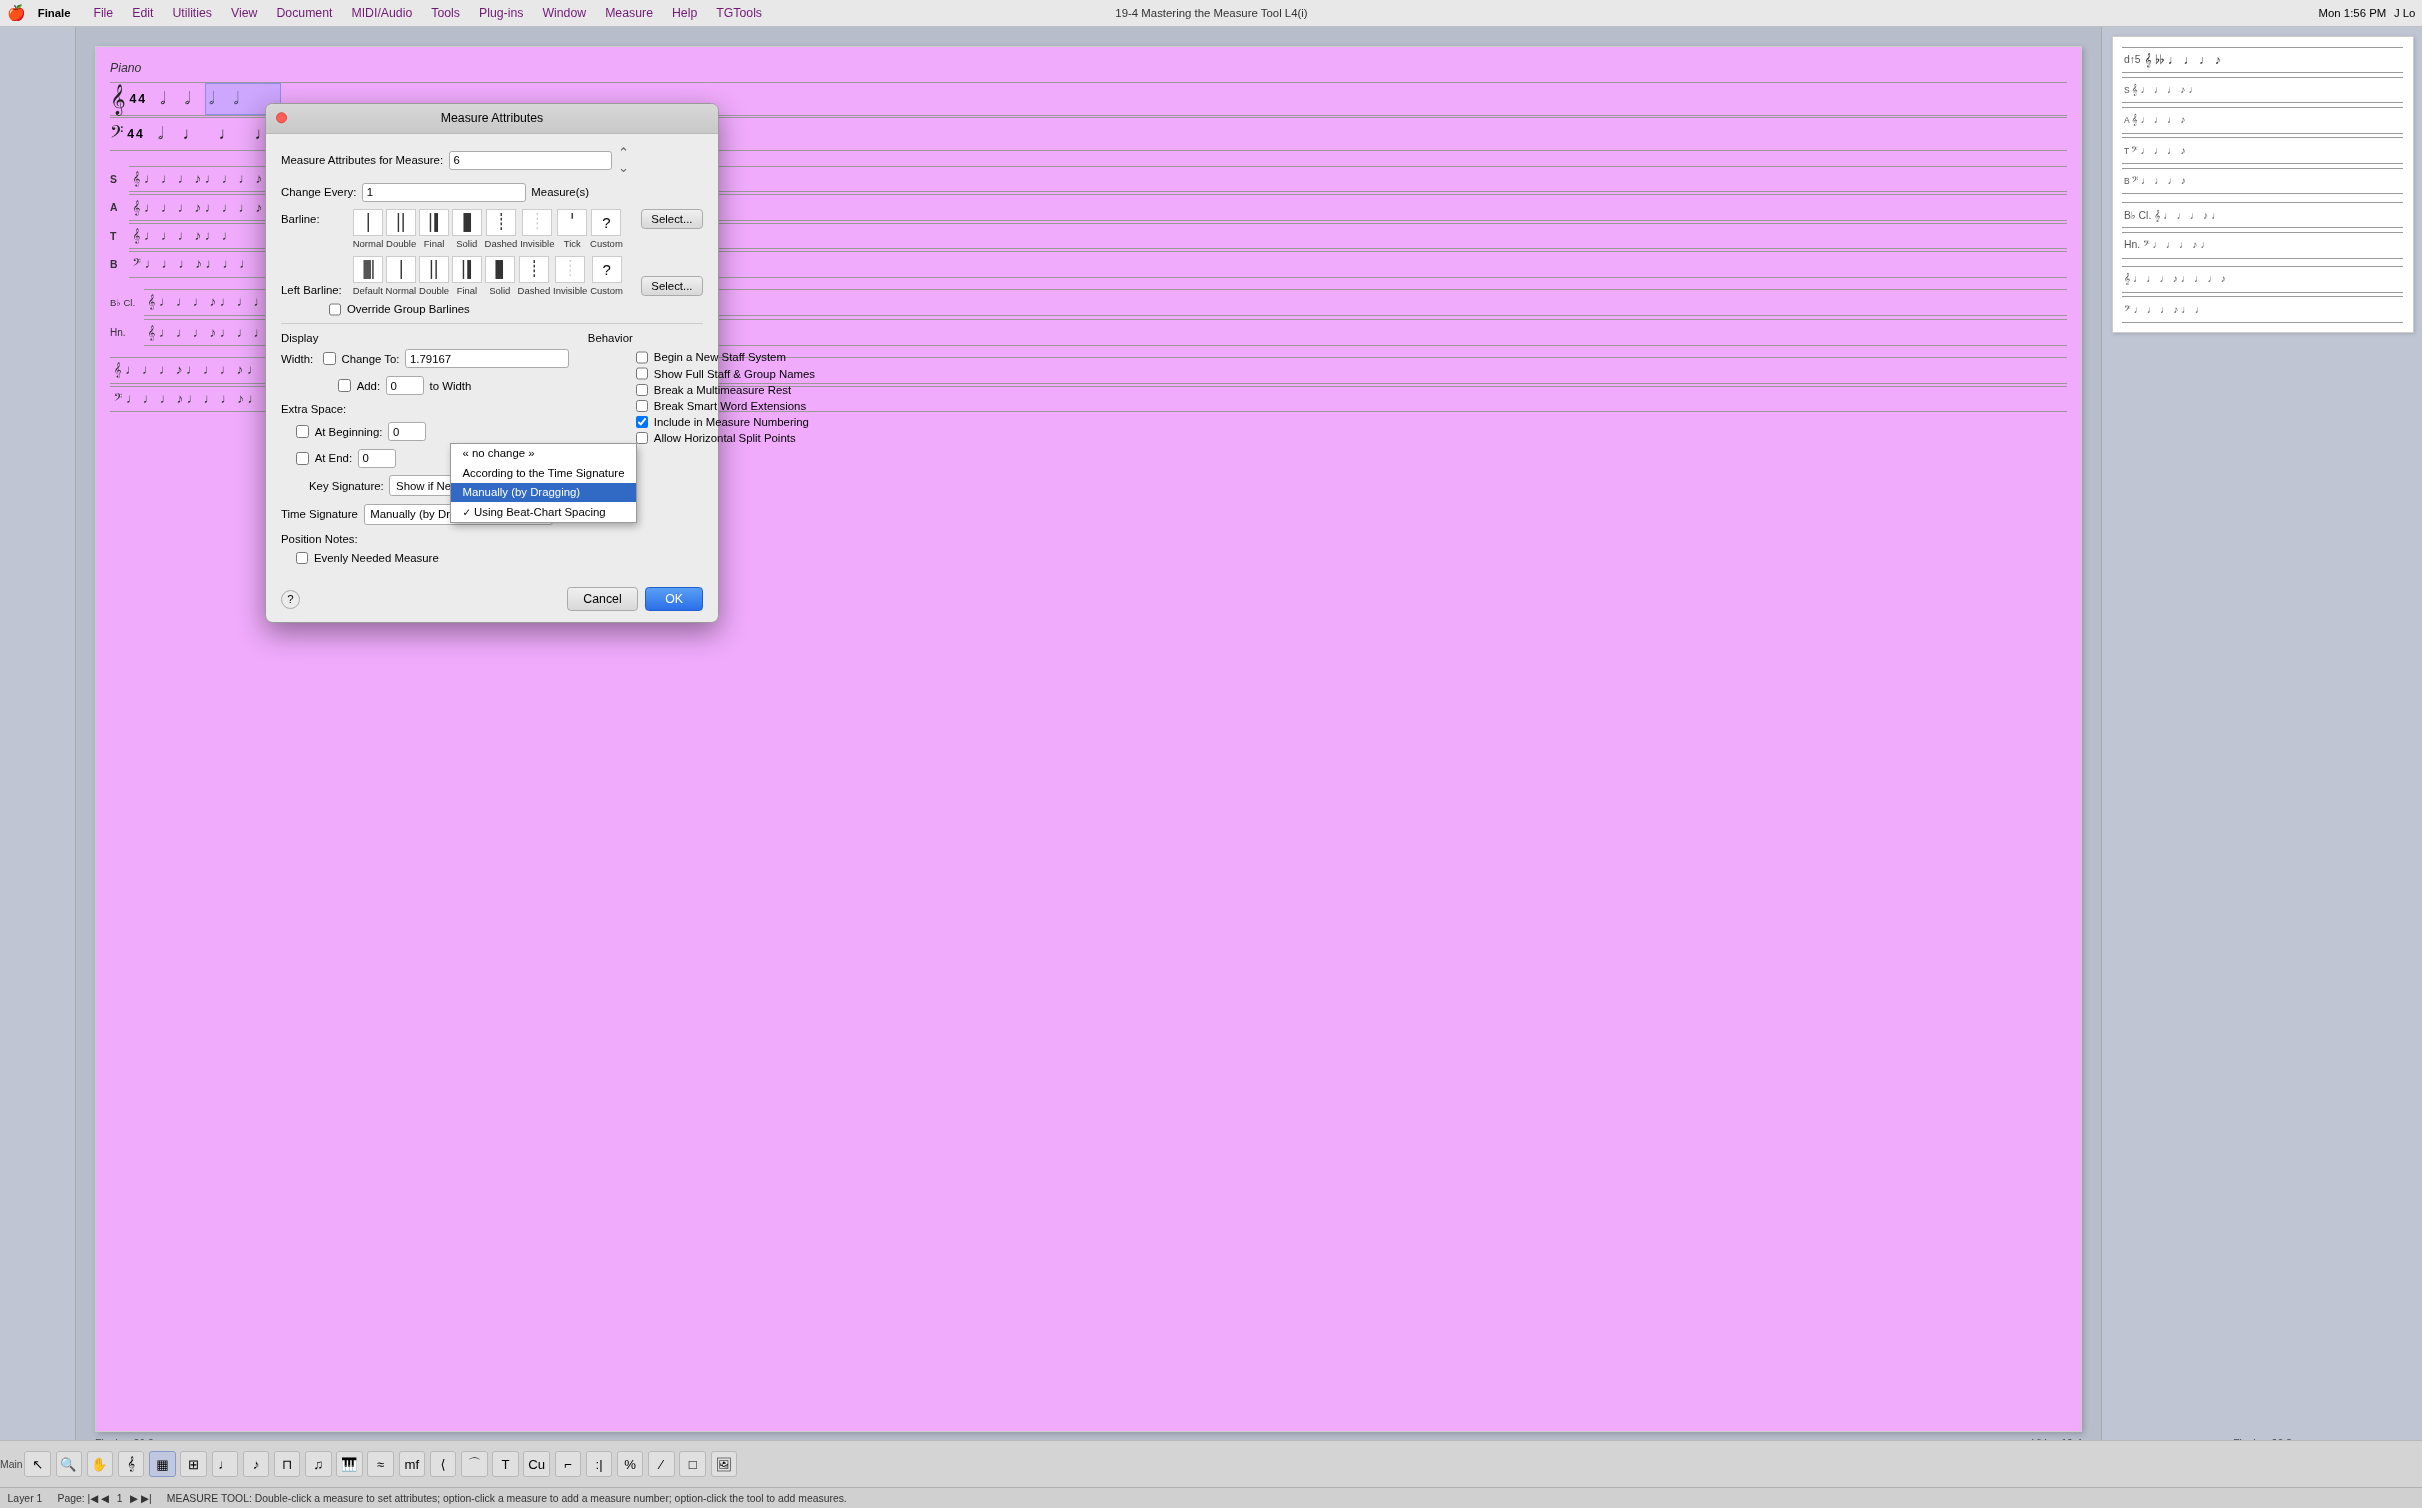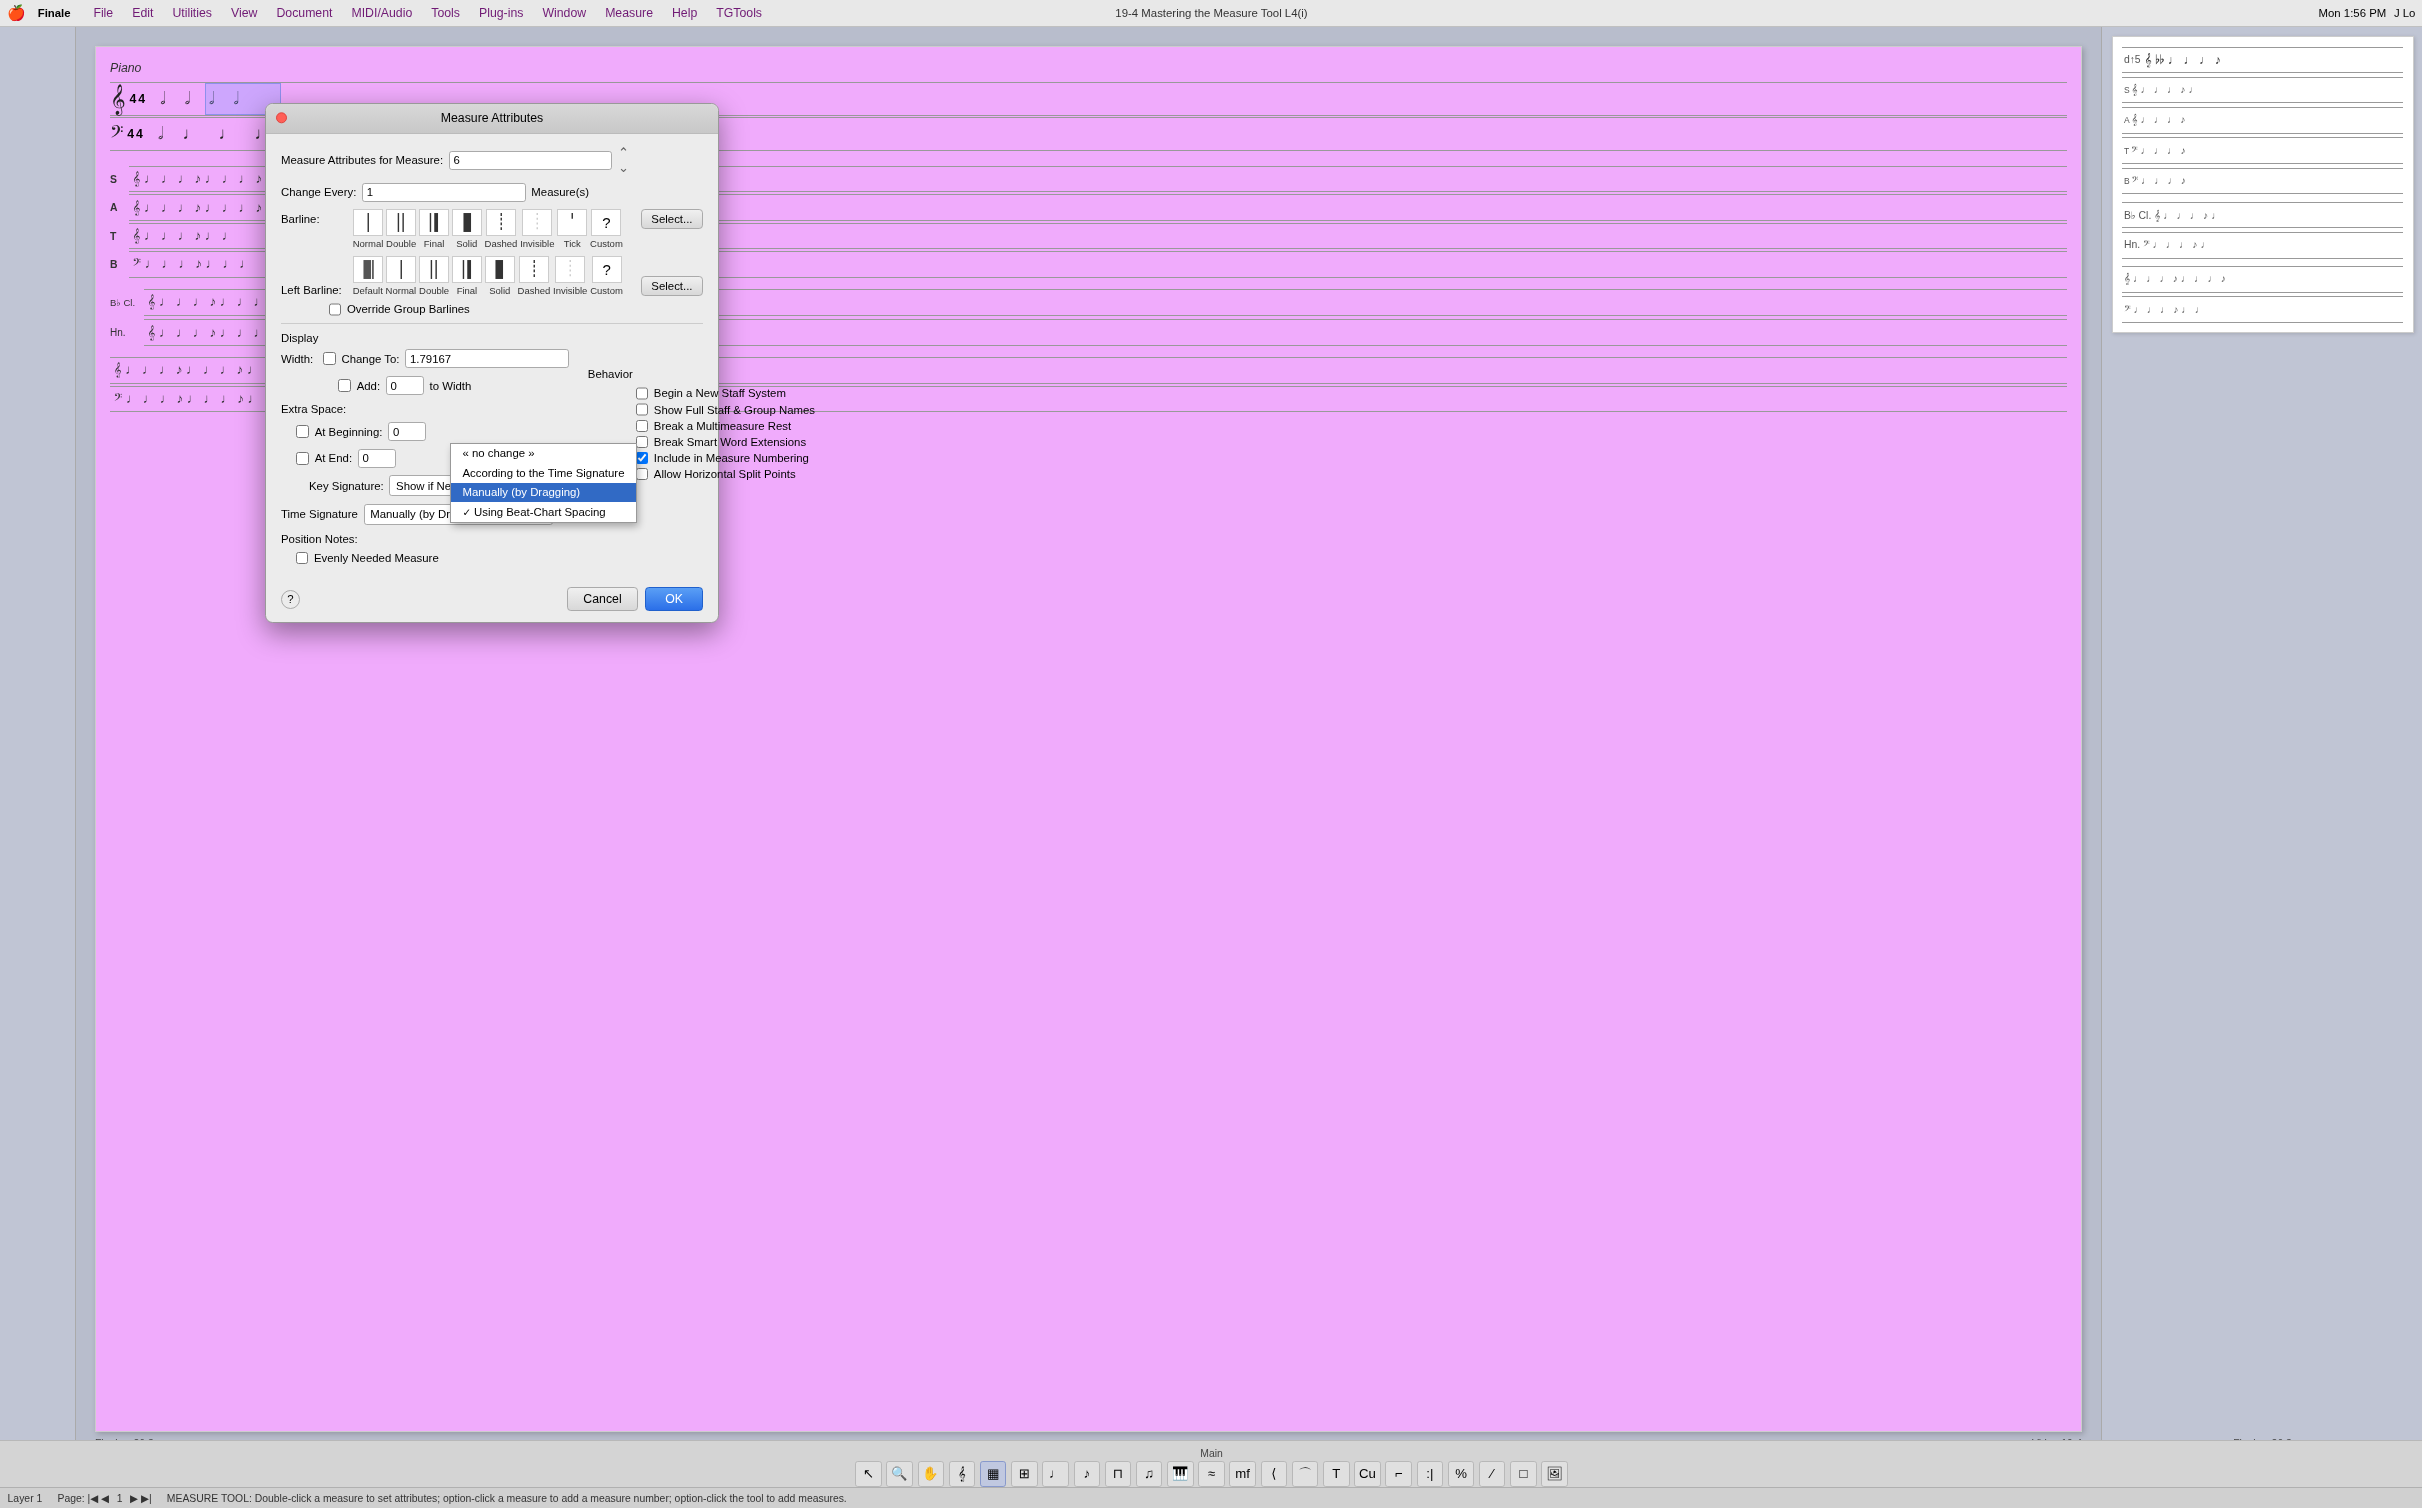--- a/index.html
+++ b/index.html
@@ -165,21 +165,21 @@
       width: 12.3px;
       height: 12.3px;
     }
 
     
     .two-col {
       display: flex;
       gap: 19px;
     }
     .col-left { flex: 1; }
-    .col-right { flex: 1; margin-top: 36px; }
+    .col-right { flex: 1; }
 
     
     .behavior-section .section-title {
       margin-bottom: 7.6px;
     }
 
     
     .dropdown-field {
       position: relative;
       display: inline-flex;
@@ -776,21 +776,21 @@
     </div>
   </div>
 
   <div class="dropdown-popup">
     <div class="dropdown-option">« no change »</div>
     <div class="dropdown-option">According to the Time Signature</div>
     <div class="dropdown-option selected">Manually (by Dragging)</div>
     <div class="dropdown-option with-check">Using Beat-Chart Spacing</div>
   </div>
 
-  <div style="position:absolute; bottom:21px; left:0; right:0; height:47px; background:#d4d4d4; border-top:0.9px solid #b8b8b8; display:flex; flex-direction:column; align-items:center; justify-content:flex-end; gap:1.9px;">
+  <div style="position:absolute; bottom:21px; left:0; right:0; height:47px; background:#d4d4d4; border-top:0.9px solid #b8b8b8; display:flex; align-items:center; justify-content:flex-start; gap:1.9px;">
     <span style="font-size:10.4px; color:#444;">Main</span>
     <div style="display:flex; gap:4.7px; align-items:center;">
       <div class="toolbar-icon">↖</div>
       <div class="toolbar-icon">🔍</div>
       <div class="toolbar-icon">✋</div>
       <div class="toolbar-icon">𝄞</div>
       <div class="toolbar-icon" style="background:#c0c8e0; border-color:#8899cc;">▦</div>
       <div class="toolbar-icon">⊞</div>
       <div class="toolbar-icon">♩</div>
       <div class="toolbar-icon">♪</div>

